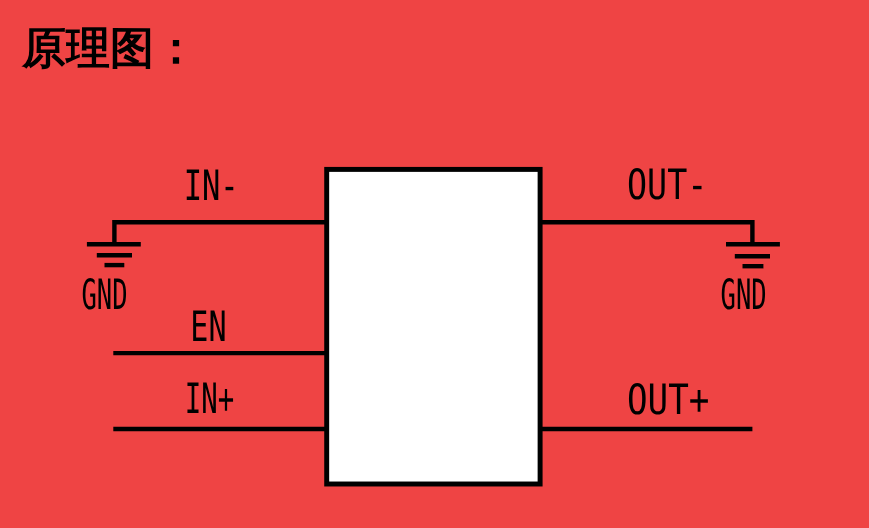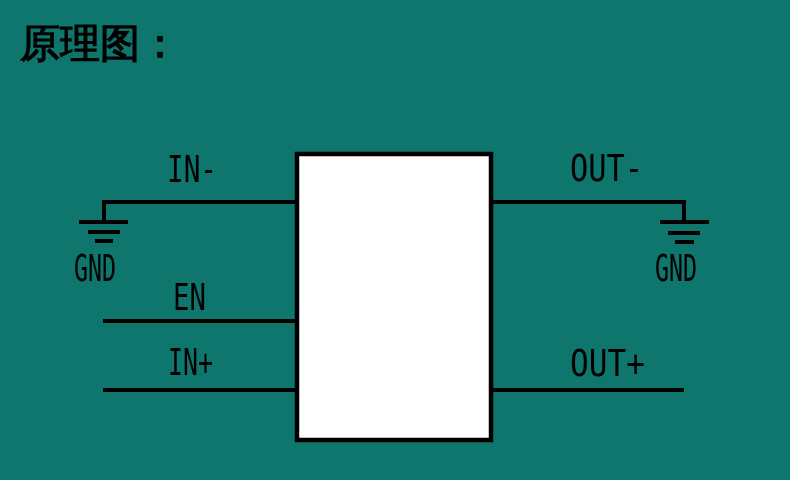--- a/index.html
+++ b/index.html
@@ -4,21 +4,21 @@
 <style>
   html, body {
     margin: 0;
     padding: 0;
     background: #ffffff;
   }
   .stage {
     position: relative;
     width: 790px;
     height: 480px;
-    background: #0f766e;
+    background: #ef4444;
     overflow: hidden;
   }
   svg { display: block; }
   .title-text {
     font-family: "DejaVu Sans", sans-serif;
     font-weight: bold;
     font-size: 40px;
     fill: #000000;
   }
   .pin-label {

